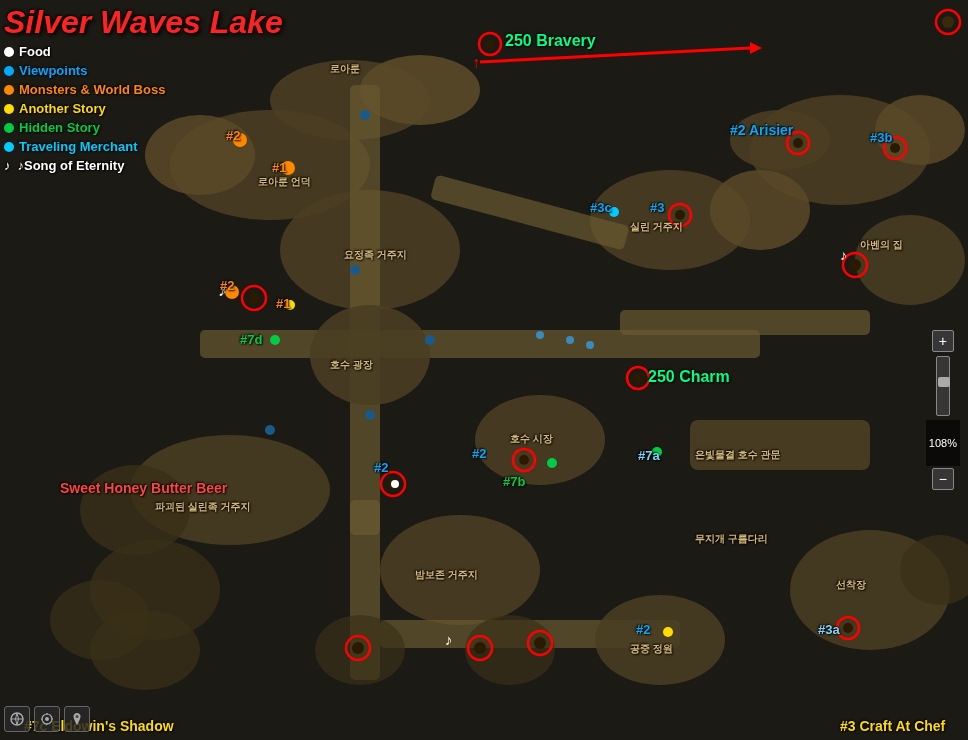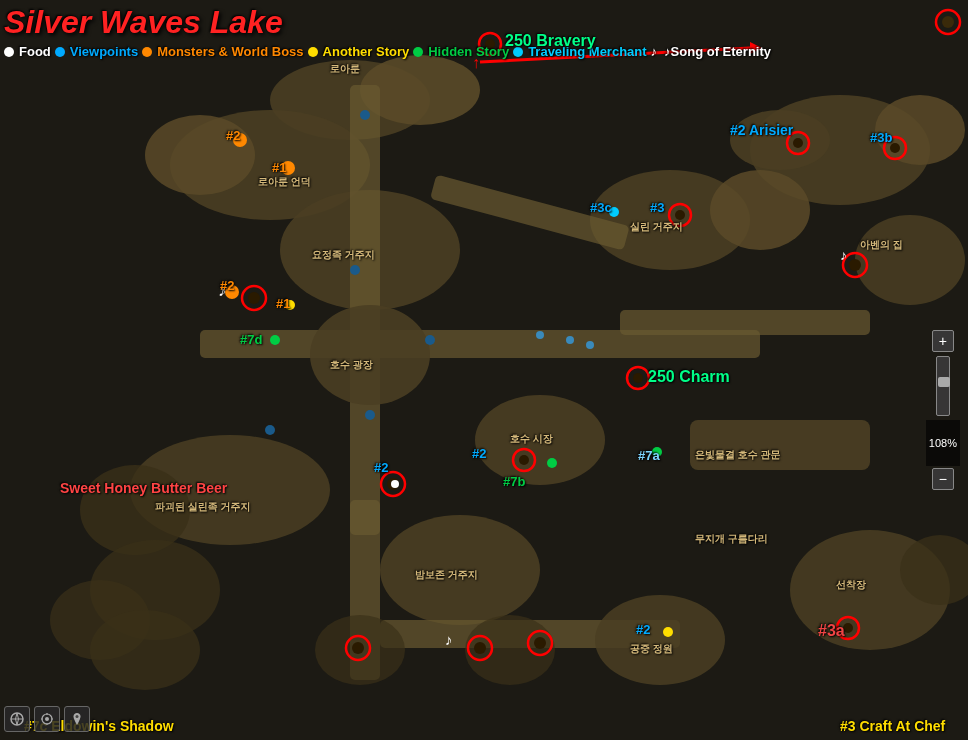--- a/index.html
+++ b/index.html
@@ -47,20 +47,21 @@
       color: #ff2222;
       text-shadow: 2px 2px 4px #000, -1px -1px 2px #000;
       font-style: italic;
     }
     
     .legend {
       position: absolute;
       top: 44px;
       left: 4px;
       display: flex;
+      flex-direction: column;
       gap: 4px;
     }
     .legend-item {
       display: flex;
       align-items: center;
       gap: 5px;
       font-size: 13px;
       font-weight: bold;
       text-shadow: 1px 1px 2px #000, -1px -1px 2px #000;
     }
@@ -311,21 +312,21 @@
       <span style="color:#00ccff;">Traveling Merchant</span>
     </div>
     <div class="legend-item">
       <span style="color:#ffffff; margin-right: 2px;">♪</span>
       <span style="color:#ffffff;">♪Song of Eternity</span>
     </div>
   </div>
 
   <div class="map-label korean" style="left:318px; top:62px;padding-left:12px;">로아룬</div>
   <div class="map-label korean" style="left:258px; top:175px;">로아룬 언덕</div>
-  <div class="map-label korean" style="left:312px; top:248px;">요정족 거주지</div>
+  <div class="map-label korean" style="left:344px; top:248px;">요정족 거주지</div>
   <div class="map-label korean" style="left:330px; top:358px;">호수 광장</div>
   <div class="map-label korean" style="left:510px; top:432px;">호수 시장</div>
   <div class="map-label korean" style="left:695px; top:448px;">은빛물결 호수 관문</div>
   <div class="map-label korean" style="left:155px; top:500px;">파괴된 실린족 거주지</div>
   <div class="map-label korean" style="left:695px; top:532px;">무지개 구름다리</div>
   <div class="map-label korean" style="left:415px; top:568px;">밤보존 거주지</div>
   <div class="map-label korean" style="left:630px; top:642px;">공중 정원</div>
   <div class="map-label korean" style="left:836px; top:578px;">선착장</div>
   <div class="map-label korean" style="left:630px; top:220px;">실린 거주지</div>
   <div class="map-label korean" style="left:860px; top:238px;">아벤의 집</div>
@@ -353,21 +354,21 @@
   <div class="text-label" style="left:870px; top:130px; color:#00aaff; font-size:13px;">#3b</div>
 
   <div class="text-label" style="left:472px; top:446px; color:#00aaff; font-size:13px;">#2</div>
 
   <div class="text-label" style="left:503px; top:474px; color:#00cc44; font-size:13px;">#7b</div>
 
   <div class="text-label" style="left:638px; top:448px; color:#7dd3fc; font-size:13px;">#7a</div>
 
   <div class="text-label" style="left:636px; top:622px; color:#00aaff; font-size:13px;">#2</div>
 
-  <div class="text-label" style="left:818px; top:622px; color:#ef4444; font-size:16px;">#3a</div>
+  <div class="text-label" style="left:818px; top:622px; color:#7dd3fc; font-size:13px;">#3a</div>
 
   <div class="text-label" style="left:60px; top:480px; color:#ff4444; font-size:14px;">Sweet Honey Butter Beer</div>
 
   <div class="text-label" style="left:374px; top:460px; color:#00aaff; font-size:13px;">#2</div>
 
   <div class="text-label" style="left:4px; top:718px; color:#ffdd00; font-size:14px;padding-left:20px;">#7c Eldowin's Shadow</div>
 
   <div class="text-label" style="left:840px; top:718px; color:#ffdd00; font-size:14px;">#3 Craft At Chef</div>
 
   <div class="zoom-controls">

